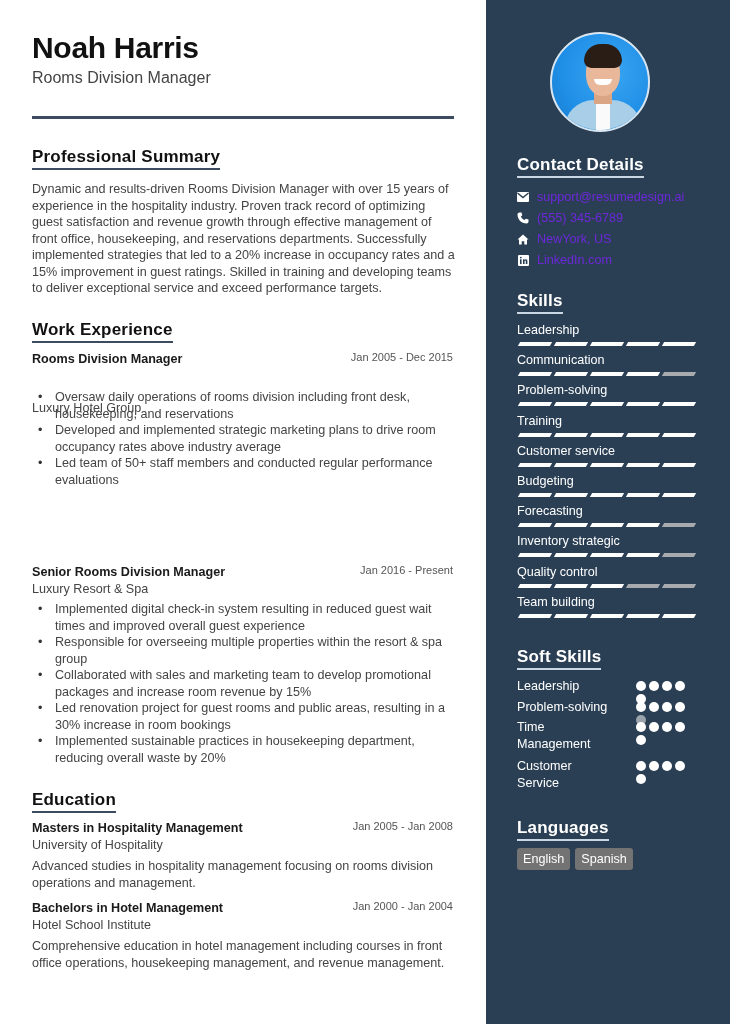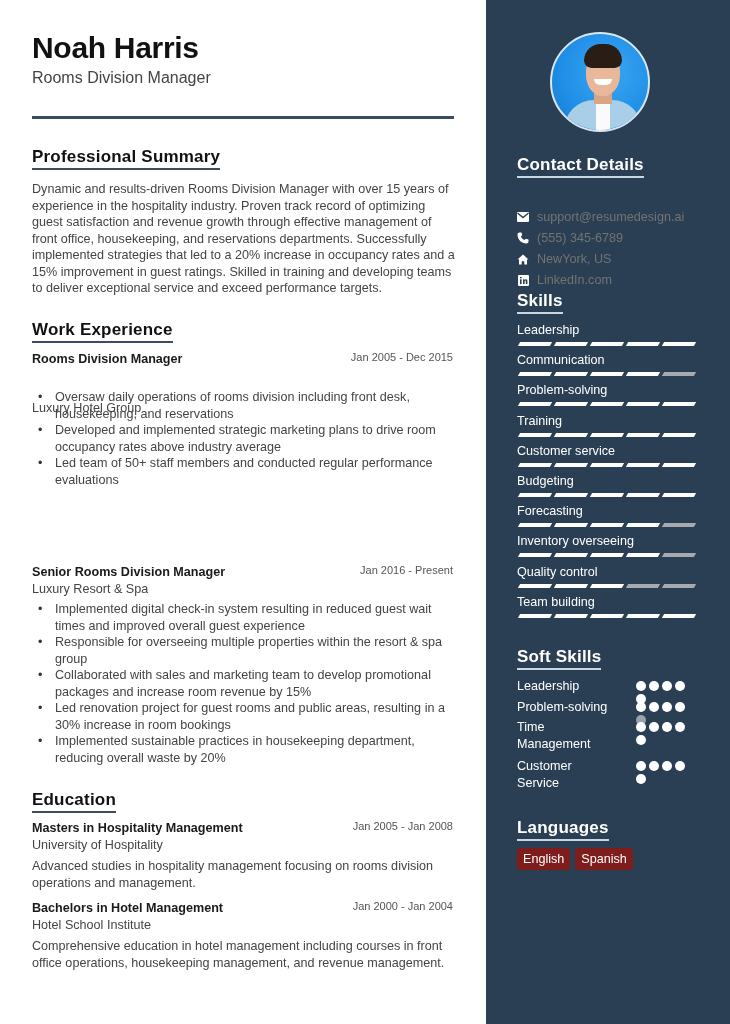--- a/index.html
+++ b/index.html
@@ -28,37 +28,37 @@
   .photo { position: absolute; left: 550px; top: 32px; width: 100px; height: 100px; border-radius: 50%; background: radial-gradient(circle at 60% 40%, #3aa6f2 0%, #1f8ee6 60%, #1579c8 100%); border: 2px solid #d9e6f2; overflow: hidden; }
   .photo .hair { position: absolute; left: 32px; top: 10px; width: 38px; height: 24px; background: #2a1d16; border-radius: 18px 18px 8px 8px; }
   .photo .face { position: absolute; left: 34px; top: 18px; width: 34px; height: 44px; background: #e9b89a; border-radius: 45% 45% 48% 48%; }
   .photo .smile { position: absolute; left: 42px; top: 45px; width: 18px; height: 6px; background: #fff; border-radius: 0 0 9px 9px; }
   .photo .neck { position: absolute; left: 42px; top: 58px; width: 18px; height: 12px; background: #d9a585; }
   .photo .shirt { position: absolute; left: 12px; top: 66px; width: 78px; height: 40px; background: #a9cfe8; border-radius: 30px 30px 0 0; }
   .photo .tee { position: absolute; left: 44px; top: 68px; width: 14px; height: 30px; background: #fafafa; }
 
   .side-title { position: absolute; left: 517px; font-size: 17px; font-weight: bold; color: #fff; padding-bottom: 1px; border-bottom: 2px solid #c9d6e3; letter-spacing: 0.2px; }
 
-  .contact-row { position: absolute; left: 517px; height: 18px; display: flex; align-items: center; font-size: 12.6px; color: #737373; margin-top: 20px; }
+  .contact-row { position: absolute; left: 517px; height: 18px; display: flex; align-items: center; font-size: 12.6px; color: #6d28d9; }
   .contact-row .ico { width: 12px; height: 12px; margin-right: 8px; display: inline-flex; align-items: center; justify-content: center; }
 
   .skill { position: absolute; left: 517px; width: 185px; }
   .skill .lbl { font-size: 12.6px; color: #fff; height: 16px; line-height: 16px; }
   .skill .bars { position: absolute; top: 20px; left: 2px; display: flex; gap: 4px; }
   .skill .bar { width: 32px; height: 4px; background: #ffffff; transform: skewX(-30deg); }
   .skill .bar.off { background: #a7aaae; }
 
   .soft { position: absolute; left: 517px; width: 180px; }
   .soft .lbl { position: absolute; left: 0; top: 0; width: 110px; font-size: 12.6px; line-height: 17px; color: #fff; }
   .soft .dots { position: absolute; left: 119px; top: 3px; width: 52px; display: flex; flex-wrap: wrap; gap: 3px 3px; }
   .soft .dot { width: 10px; height: 10px; border-radius: 50%; background: #fff; }
   .soft .dot.off { background: #9aa3ab; }
 
   .langs { position: absolute; left: 517px; top: 848px; display: flex; gap: 5px; }
-  .lang { background: #7f1d1d; color: #fff; font-size: 12.6px; padding: 3px 6px; border-radius: 3px; height: 22px; line-height: 16px; }
+  .lang { background: #737373; color: #fff; font-size: 12.6px; padding: 3px 6px; border-radius: 3px; height: 22px; line-height: 16px; }
 </style>
 </head>
 <body>
 
 <div class="main"></div>
 <div class="sidebar"></div>
 
 <div class="name">Noah Harris</div>
 <div class="role">Rooms Division Manager</div>
 <div class="header-rule"></div>
@@ -214,21 +214,21 @@
       <div class="lbl">Forecasting</div>
       <div class="bars">
         <div class="bar"></div>
         <div class="bar"></div>
         <div class="bar"></div>
         <div class="bar"></div>
         <div class="bar off"></div>
       </div>
     </div>
     <div class="skill" style="top: 533.4px;">
-      <div class="lbl">Inventory overseeing</div>
+      <div class="lbl">Inventory strategic</div>
       <div class="bars">
         <div class="bar"></div>
         <div class="bar"></div>
         <div class="bar"></div>
         <div class="bar"></div>
         <div class="bar off"></div>
       </div>
     </div>
     <div class="skill" style="top: 563.6px;">
       <div class="lbl">Quality control</div>

